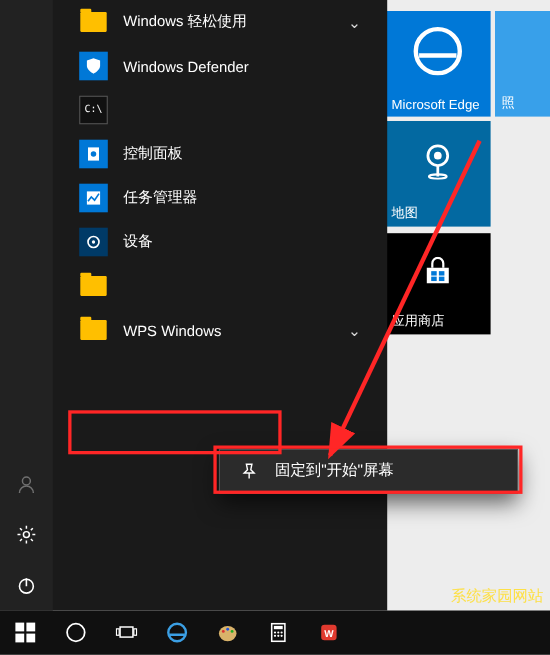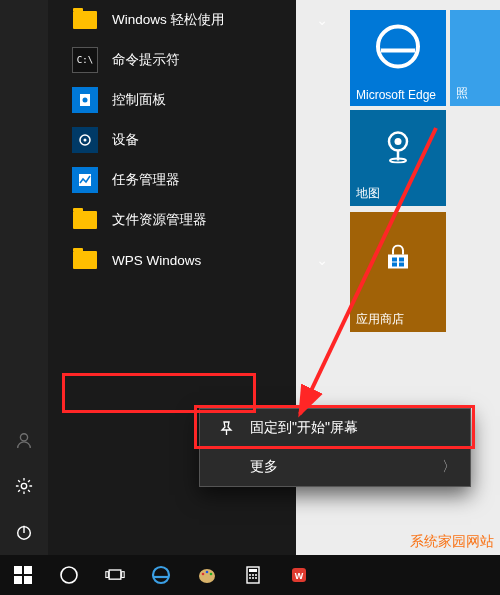--- a/index.html
+++ b/index.html
@@ -1,20 +1,20 @@
 <!DOCTYPE html>
 <html><head>
 <meta charset="utf-8">
 <style>
 * { margin: 0; padding: 0; box-sizing: border-box; font-family: "Microsoft YaHei", "Segoe UI", sans-serif; }
 body { width: 500px; height: 595px; background: #1f1f1f; position: relative; overflow: hidden; }
 
 .bg-light { position: absolute; inset: 0; background: #ededed; z-index: 0; }
 
-.start-panel { position: absolute; left: 0; top: 0; width: 296px; height: 555px; background: #1a1a1a; z-index: 10; }
+.start-panel { position: absolute; left: 0; top: 0; width: 352px; height: 555px; background: #1a1a1a; z-index: 10; }
 .start-column { position: absolute; left: 0; top: 0; width: 48px; height: 555px; background: #222; display: flex; flex-direction: column; }
 .start-column .spacer { flex: 1; }
 .start-column .side-btn { width: 48px; height: 46px; display: flex; align-items: center; justify-content: center; color: #fff; }
 .start-column .side-btn svg { width: 18px; height: 18px; }
 .start-column .dim { opacity: .35; }
 
 .app-list { position: absolute; left: 48px; top: 0; width: 292px; }
 .app-row { height: 40px; display: flex; align-items: center; padding-left: 24px; color: #fff; font-size: 13.5px; position: relative; }
 .app-row .chev { position: absolute; right: 12px; color: #fff; opacity: .85; font-size: 14px; }
 .app-row .ico { width: 26px; height: 26px; margin-right: 14px; display: flex; align-items: center; justify-content: center; flex-shrink: 0; }
@@ -37,27 +37,27 @@
 .ctx-row .rarr { position: absolute; right: 14px; color: #aaa; font-size: 14px; }
 .ctx-menu hr { border: none; border-top: 1px solid #444; margin: 0; }
 
 .tiles-area { position: absolute; left: 350px; top: 10px; width: 150px; z-index: 5; }
 .tile { position: absolute; background: #0078d7; color: #fff; font-size: 12px; }
 .tile .caption { position: absolute; left: 6px; bottom: 4px; }
 .tile .center-ico { position: absolute; left: 50%; top: 40%; transform: translate(-50%, -50%); }
 .edge-tile { left: 0; top: 0; width: 96px; height: 96px; }
 .photo-strip { left: 100px; top: 0; width: 50px; height: 96px; background: #38a0ea; }
 .map-tile { left: 0; top: 100px; width: 96px; height: 96px; background: #0369a1; }
-.store-tile { left: 0; top: 202px; width: 96px; height: 120px; background: #a16207; }
+.store-tile { left: 0; top: 202px; width: 96px; height: 92px; background: #000000; }
 
 .taskbar { position: absolute; left: 0; bottom: 0; width: 500px; height: 40px; background: #101010; display: flex; align-items: center; z-index: 40; }
 .tb-btn { width: 46px; height: 40px; display: flex; align-items: center; justify-content: center; color: #fff; }
 .tb-btn svg { width: 20px; height: 20px; }
 
-.watermark { position: absolute; right: 6px; bottom: 44px; color: #f97316; font-size: 14px; z-index: 60; font-family: Liberation Mono, monospace; }
+.watermark { position: absolute; right: 6px; bottom: 44px; color: #fde047; font-size: 14px; z-index: 60; font-family: Liberation Mono, monospace; }
 </style>
 </head>
 <body>
 
 <div class="bg-light"></div>
 
 <div class="tiles-area">
   <div class="tile edge-tile">
     <div class="center-ico">
       <svg width="46" height="46" viewBox="0 0 46 46">
@@ -122,64 +122,72 @@
   <div class="app-list">
     <div class="app-row">
       <div class="ico">
           <div class="folder-ico"></div>
         </div>
       <span>Windows 轻松使用</span>
       <span class="chev">⌄</span>
     </div>
     <div class="app-row sub">
       <div class="ico">
+          <div class="tile-ico">
+            <svg viewBox="0 0 16 16">
+              <path d="M8 1 L14 3 V8 C14 12 8 15 8 15 C8 15 2 12 2 8 V3 Z" fill="#fff"></path>
+            </svg>
+          </div>
+        </div>
+      <span>Windows Defender</span>
+    </div>
+    <div class="app-row sub">
+      <div class="ico">
           <div class="tile-ico" style="background:#111;border:1px solid #555">
             <span style="color:#fff;font-size:9px;font-family:monospace">C:\</span>
           </div>
         </div>
-      <span>命令提示符</span>
     </div>
     <div class="app-row sub">
       <div class="ico">
           <div class="tile-ico">
             <svg viewBox="0 0 16 16">
               <rect x="3" y="2" width="10" height="12" fill="#fff"></rect>
               <circle cx="8" cy="8" r="2.5" fill="#0078d7"></circle>
             </svg>
           </div>
         </div>
       <span>控制面板</span>
     </div>
     <div class="app-row sub">
       <div class="ico">
+          <div class="tile-ico">
+            <svg viewBox="0 0 16 16">
+              <rect x="2" y="2" width="12" height="12" fill="#fff"></rect>
+              <polyline points="3,11 6,7 9,10 13,4" fill="none" stroke="#0078d7" stroke-width="1.5"></polyline>
+            </svg>
+          </div>
+        </div>
+      <span>任务管理器</span>
+    </div>
+    <div class="app-row sub">
+      <div class="ico">
           <div class="tile-ico dark">
             <svg viewBox="0 0 16 16">
               <circle cx="8" cy="8" r="5" fill="none" stroke="#fff" stroke-width="1.5"></circle>
               <circle cx="8" cy="8" r="1.5" fill="#fff"></circle>
             </svg>
           </div>
         </div>
       <span>设备</span>
     </div>
     <div class="app-row sub">
       <div class="ico">
-          <div class="tile-ico">
-            <svg viewBox="0 0 16 16">
-              <rect x="2" y="2" width="12" height="12" fill="#fff"></rect>
-              <polyline points="3,11 6,7 9,10 13,4" fill="none" stroke="#0078d7" stroke-width="1.5"></polyline>
-            </svg>
-          </div>
-        </div>
-      <span>任务管理器</span>
-    </div>
-    <div class="app-row sub">
-      <div class="ico">
           <div class="folder-ico"></div>
         </div>
-      <span>文件资源管理器</span>
     </div>
     <div class="app-row">
       <div class="ico">
           <div class="folder-ico"></div>
         </div>
       <span>WPS Windows</span>
       <span class="chev">⌄</span>
     </div>
   </div>
 </div>
@@ -199,25 +207,20 @@
 <div class="ctx-menu">
   <div class="ctx-row">
     <span class="ci">
       <svg width="15" height="15" viewBox="0 0 15 15">
           <path d="M5 1h5l-1 5 3 3H3l3-3z M7.5 9v5" fill="none" stroke="#fff" stroke-width="1.3"></path>
         </svg>
     </span>
     <span>固定到"开始"屏幕</span>
   </div>
   <hr>
-  <div class="ctx-row">
-    <span class="ci"></span>
-    <span>更多</span>
-    <span class="rarr">〉</span>
-  </div>
 </div>
 
 <div class="taskbar">
   <div class="tb-btn">
     <svg viewBox="0 0 20 20">
         <rect x="1" y="1" width="8" height="8" fill="#fff"></rect>
         <rect x="11" y="1" width="8" height="8" fill="#fff"></rect>
         <rect x="1" y="11" width="8" height="8" fill="#fff"></rect>
         <rect x="11" y="11" width="8" height="8" fill="#fff"></rect>
       </svg>

